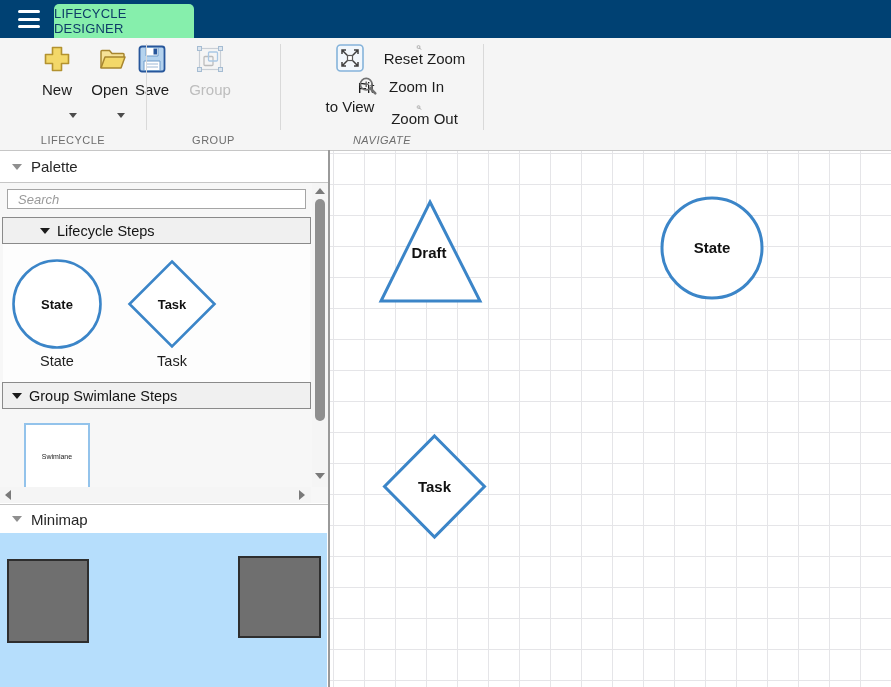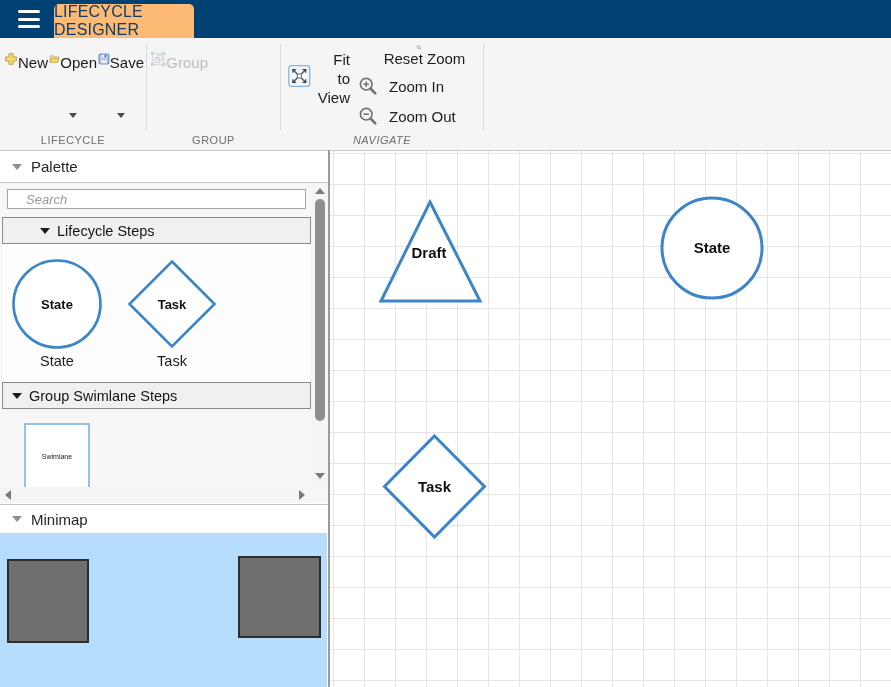--- a/index.html
+++ b/index.html
@@ -6,48 +6,48 @@
   html,body { background:#ffffff; }
   .stage {
     position:relative; width:891px; height:687px; overflow:hidden;
     font-family:"Liberation Sans", sans-serif; background:#fff;
   }
   
   .titlebar { position:absolute; left:0; top:0; width:891px; height:38px; background:#004173; }
   .hamburger { position:absolute; left:14px; top:8px; width:30px; height:22px;
     display:flex; flex-direction:column; justify-content:space-between; padding:2px 4px; cursor:pointer; }
   .hamburger .bar { height:3px; background:#fff; border-radius:2px; }
-  .apptab { position:absolute; left:54px; top:4px; width:140px; height:34px; background:#fdba74;
-    border-radius:5px 5px 0 0; color:#0e3d68; font-size:16px; letter-spacing:.2px;
+  .apptab { position:absolute; left:54px; top:4px; width:140px; height:34px; background:#86efac;
+    border-radius:5px 5px 0 0; color:#0e3d68; font-size:13px; letter-spacing:.2px;
     display:flex; align-items:center; justify-content:center; }
   
   .ribbon { position:absolute; left:0; top:38px; width:891px; height:113px; background:#f5f5f5;
     border-bottom:1px solid #c6c6c6; }
   .sep { position:absolute; top:6px; width:1px; height:86px; background:#d9d9d9; }
   .seclabel { position:absolute; top:95px; height:15px; line-height:15px; text-align:center;
     font-size:11px; color:#6e6e6e; letter-spacing:.5px; }
-  .rbtn { position:absolute; display:flex; flex-direction:row; align-items:center; cursor:pointer; }
+  .rbtn { position:absolute; display:flex; flex-direction:column; align-items:center; cursor:pointer;margin-left:31px; }
   .rbtn .lbl { font-size:15px; color:#1c1c1c; margin-top:7px; white-space:nowrap; }
   .rbtn.disabled { cursor:default; }
   .rbtn.disabled .lbl { color:#bdbdbd; }
   .caret-btn { position:absolute; display:flex; justify-content:center; align-items:center; cursor:pointer; }
   .caret { width:0; height:0; border-left:4.5px solid transparent; border-right:4.5px solid transparent;
     border-top:5.5px solid #4c4c4c; }
   .zbtn { position:absolute; display:flex; align-items:center; cursor:pointer; }
   .zbtn .lbl { font-size:15px; color:#1c1c1c; margin-left:11px; white-space:nowrap; }
   .fitlines { font-size:15px; color:#1c1c1c; line-height:19px; text-align:right; margin-top:6px; }
   
   .panel-header { position:absolute; background:#fff; display:flex; align-items:center; }
   .panel-header .txt { font-size:15px; color:#262626; margin-left:9px; }
   .tri-gray { width:0; height:0; border-left:5px solid transparent; border-right:5px solid transparent;
     border-top:6px solid #8f8f8f; margin-left:12px; }
   .divider-h { position:absolute; height:1px; background:#c6c6c6; }
   .pal-content { position:absolute; left:0; top:183px; width:328px; height:320px; background:#f7f7f7; }
   .search { position:absolute; left:7px; top:189px; width:299px; height:20px; border:1px solid #a5a5a5;
-    background:#fff; font-style:italic; font-size:13px; color:#555; padding:0 18px;
+    background:#fff; font-style:italic; font-size:13px; color:#555; padding:0 10px;
     font-family:"Liberation Sans", sans-serif; }
   .search::placeholder { color:#9a9a9a; font-style:italic; }
   .sechdr { position:absolute; left:2px; width:309px; height:27px; background:#f0f0f0;
     border:1px solid #8a8a8a; display:flex; align-items:center; cursor:pointer; }
   .sechdr .txt { font-size:14.5px; color:#141414; margin-left:7px; }
   .tri-black { width:0; height:0; border-left:5.5px solid transparent; border-right:5.5px solid transparent;
     border-top:6.5px solid #1b1b1b; margin-left:9px; }
   .itemsbg { position:absolute; left:3px; top:244px; width:307px; height:138px; background:#fdfdfd; }
   .pal-item { position:absolute; cursor:pointer; }
   .pal-caption { position:absolute; width:92px; text-align:center; font-size:14.5px; color:#1d1d1d; }
@@ -95,21 +95,21 @@
 
   <div class="ribbon">
 
     <div class="rbtn" style="left:4px; top:6px; width:44px;">
       <svg width="30" height="30" viewBox="0 0 30 30">
         <path d="M10.5 3.5 h9 v7 h7 v9 h-7 v7 h-9 v-7 h-7 v-9 h7 z" fill="#f3d869" stroke="#b3922f" stroke-width="1.6" stroke-linejoin="round"></path>
       </svg>
       <span class="lbl">New</span>
     </div>
 
-    <div class="rbtn" style="left:49px; top:6px; width:48px;">
+    <div class="rbtn" style="left:49px; top:6px; width:48px;align-items:flex-end;">
       <svg width="30" height="30" viewBox="0 0 30 30">
         <path d="M3 24 V7.5 a1 1 0 0 1 1 -1 h7.5 l2.5 3 H25 a1 1 0 0 1 1 1 V13" fill="#f6e297" stroke="#a8862f" stroke-width="1.5"></path>
         <path d="M3 24 L7 13 h20 l-4 11 z" fill="#f3d869" stroke="#a8862f" stroke-width="1.5" stroke-linejoin="round"></path>
       </svg>
       <span class="lbl">Open</span>
     </div>
     <div class="caret-btn" style="left:49px; top:70px; width:48px; height:14px;">
       <div class="caret"></div>
     </div>
 
@@ -177,21 +177,21 @@
     <div class="zbtn" style="left:358px; top:37px; width:122px; height:22px;">
       <svg width="20" height="20" viewBox="0 0 20 20">
         <circle cx="8.2" cy="8.2" r="5.8" fill="none" stroke="#707070" stroke-width="1.6"></circle>
         <line x1="5.5" y1="8.2" x2="10.9" y2="8.2" stroke="#707070" stroke-width="1.5"></line>
         <line x1="8.2" y1="5.5" x2="8.2" y2="10.9" stroke="#707070" stroke-width="1.5"></line>
         <line x1="12.5" y1="12.5" x2="17.3" y2="17.3" stroke="#707070" stroke-width="2.5" stroke-linecap="round"></line>
       </svg>
       <span class="lbl">Zoom In</span>
     </div>
 
-    <div class="zbtn" style="left:358px; top:67px; width:122px; height:22px;">
+    <div class="zbtn" style="left:358px; top:67px; width:122px; height:22px;flex-direction:column;">
       <svg width="20" height="20" viewBox="0 0 20 20">
         <circle cx="8.2" cy="8.2" r="5.8" fill="none" stroke="#707070" stroke-width="1.6"></circle>
         <line x1="5.5" y1="8.2" x2="10.9" y2="8.2" stroke="#707070" stroke-width="1.5"></line>
         <line x1="12.5" y1="12.5" x2="17.3" y2="17.3" stroke="#707070" stroke-width="2.5" stroke-linecap="round"></line>
       </svg>
       <span class="lbl">Zoom Out</span>
     </div>
 
     <div class="sep" style="left:483px;"></div>
     <div class="seclabel" style="left:281px; width:202px;font-style:italic;">NAVIGATE</div>

